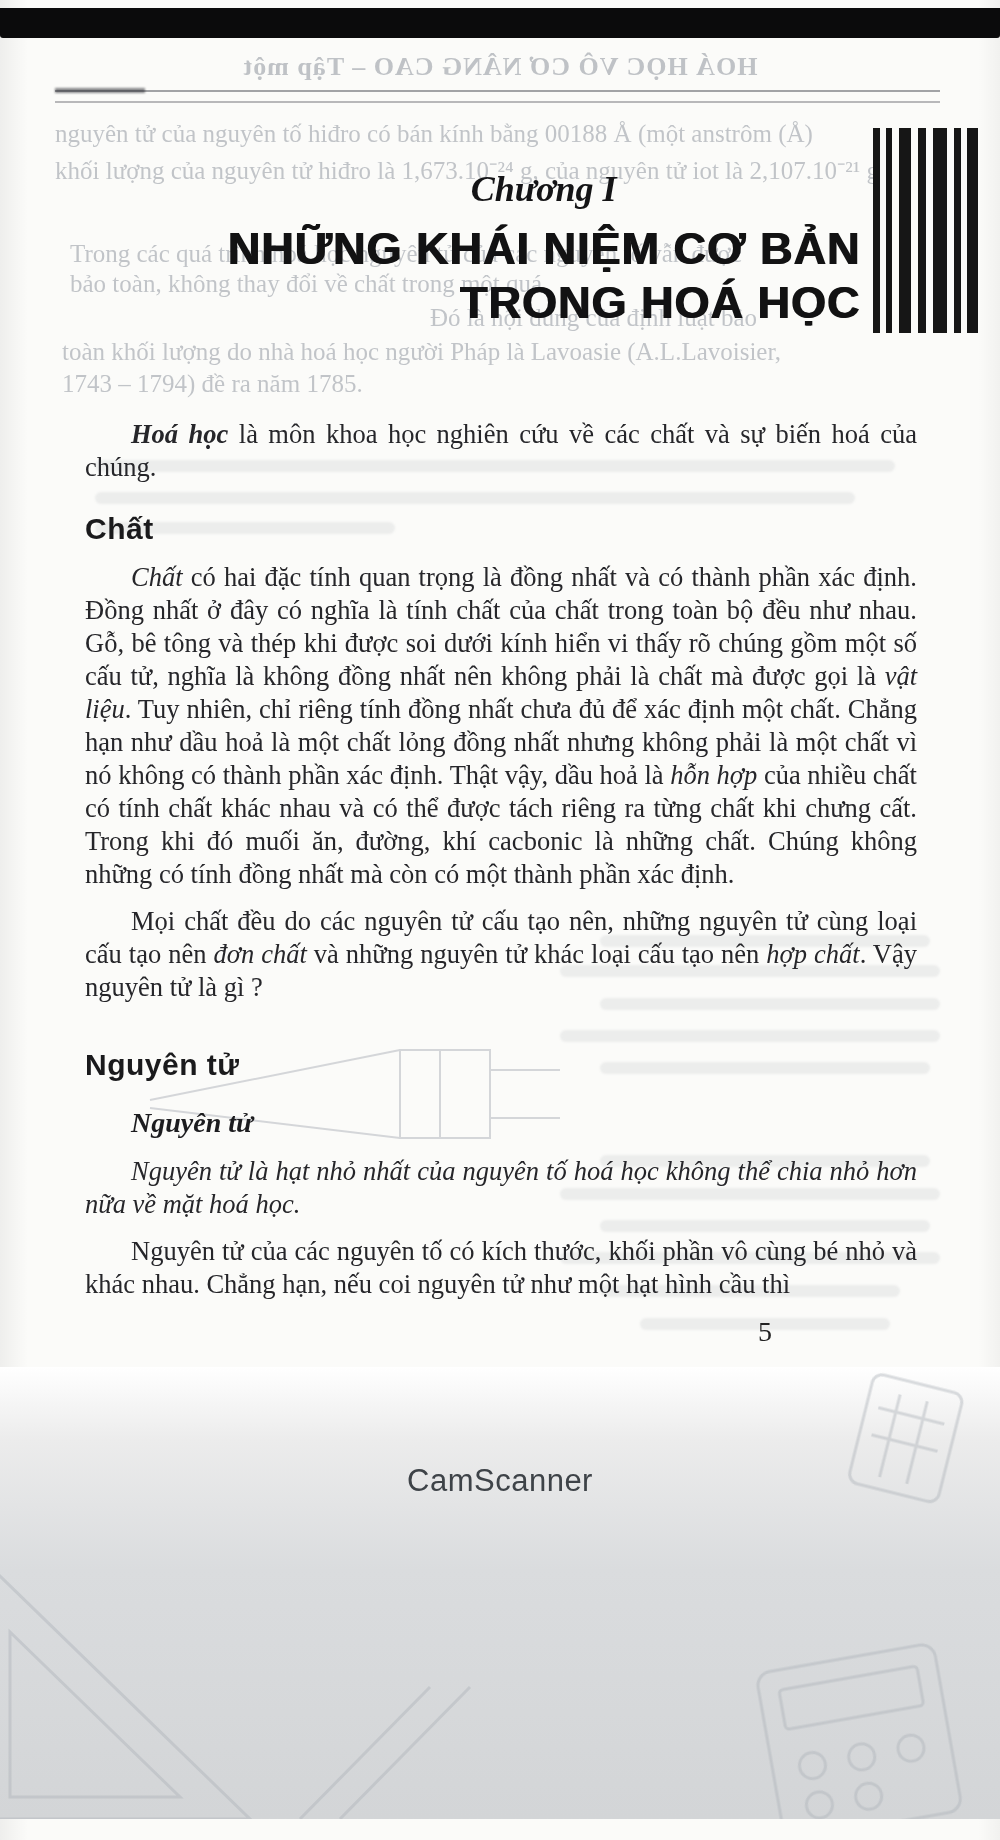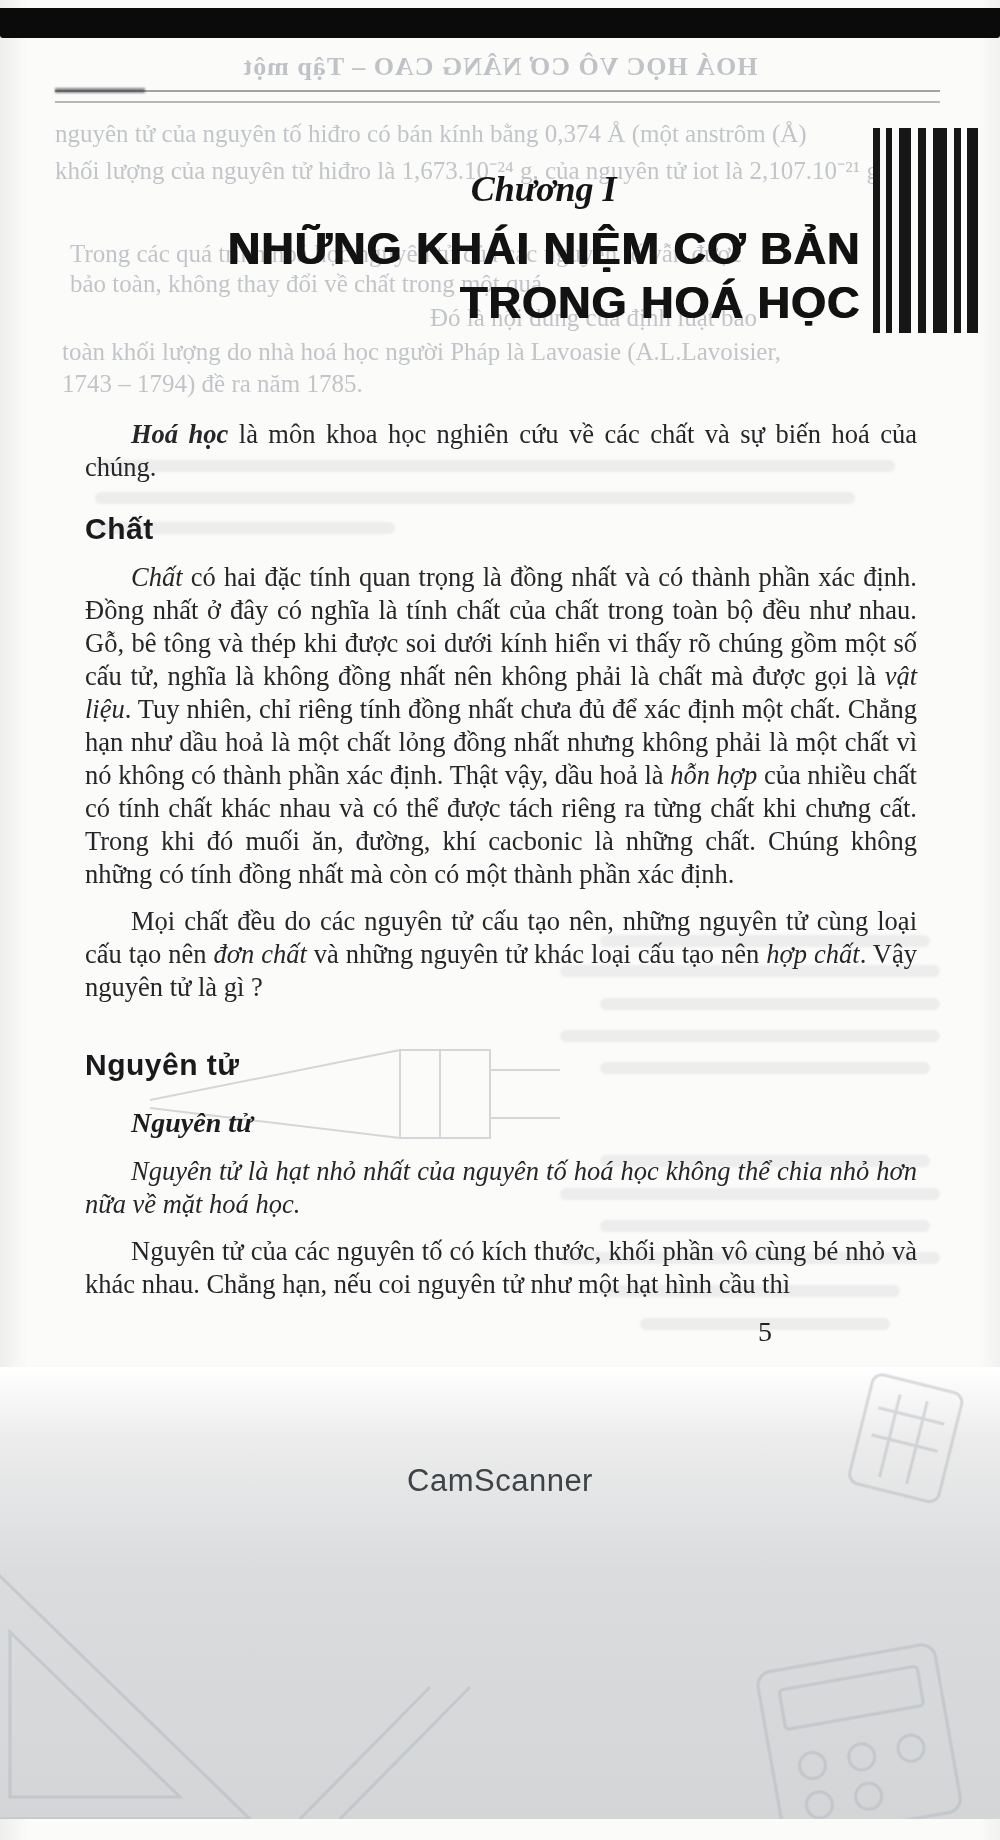--- a/index.html
+++ b/index.html
@@ -118,21 +118,21 @@
   }
 </style>
 </head>
 <body>
 
 <div class="page">
 
   <div class="top-edge"></div>
 
   <div class="ghost g1">HOÁ HỌC VÔ CƠ NÂNG CAO – Tập một</div>
-  <div class="ghost g2">nguyên tử của nguyên tố hiđro có bán kính bằng 0,374 Å (một anstrôm (Å)</div>
+  <div class="ghost g2">nguyên tử của nguyên tố hiđro có bán kính bằng 00188 Å (một anstrôm (Å)</div>
   <div class="ghost g3">khối lượng của nguyên tử hiđro là 1,673.10⁻²⁴ g, của nguyên tử iot là 2,107.10⁻²¹ g</div>
   <div class="ghost g4">Trong các quá trình hoá học nguyên tử của các nguyên tố vẫn được</div>
   <div class="ghost g5">bảo toàn, không thay đổi về chất trong một quá</div>
   <div class="ghost g6">Đó là nội dung của định luật bảo</div>
   <div class="ghost g7">toàn khối lượng do nhà hoá học người Pháp là Lavoasie (A.L.Lavoisier,</div>
   <div class="ghost g8">1743 – 1794) đề ra năm 1785.</div>
 
   <i class="sm" style="top:460px;left:95px;width:800px;"></i>
   <i class="sm" style="top:492px;left:95px;width:760px;"></i>
   <i class="sm" style="top:522px;left:95px;width:300px;"></i>

